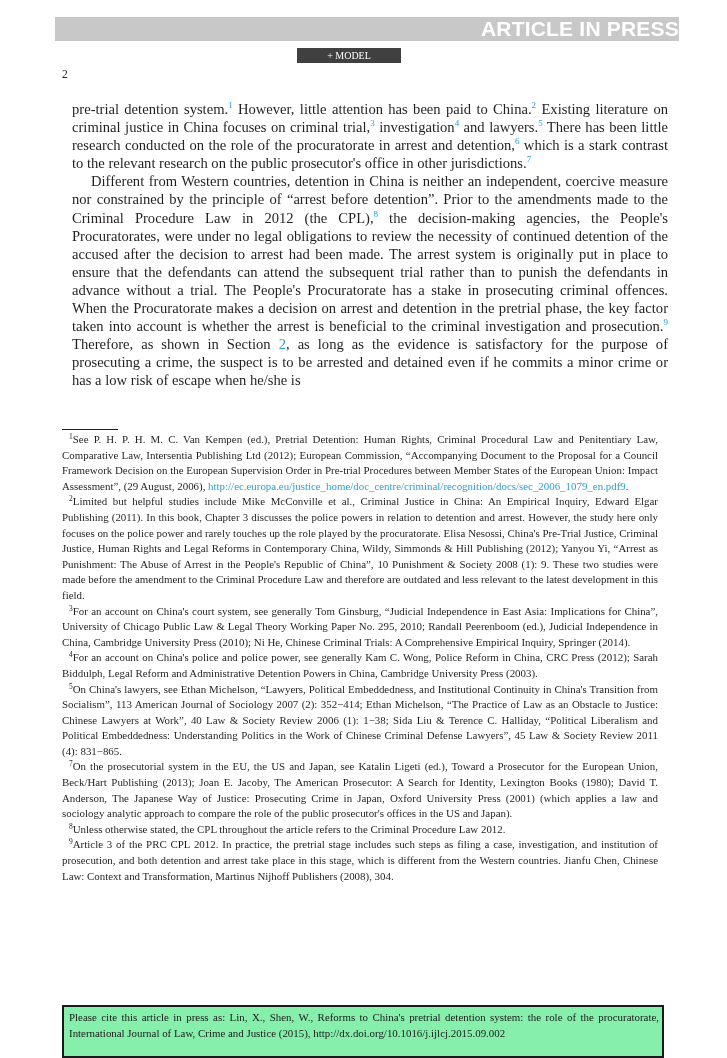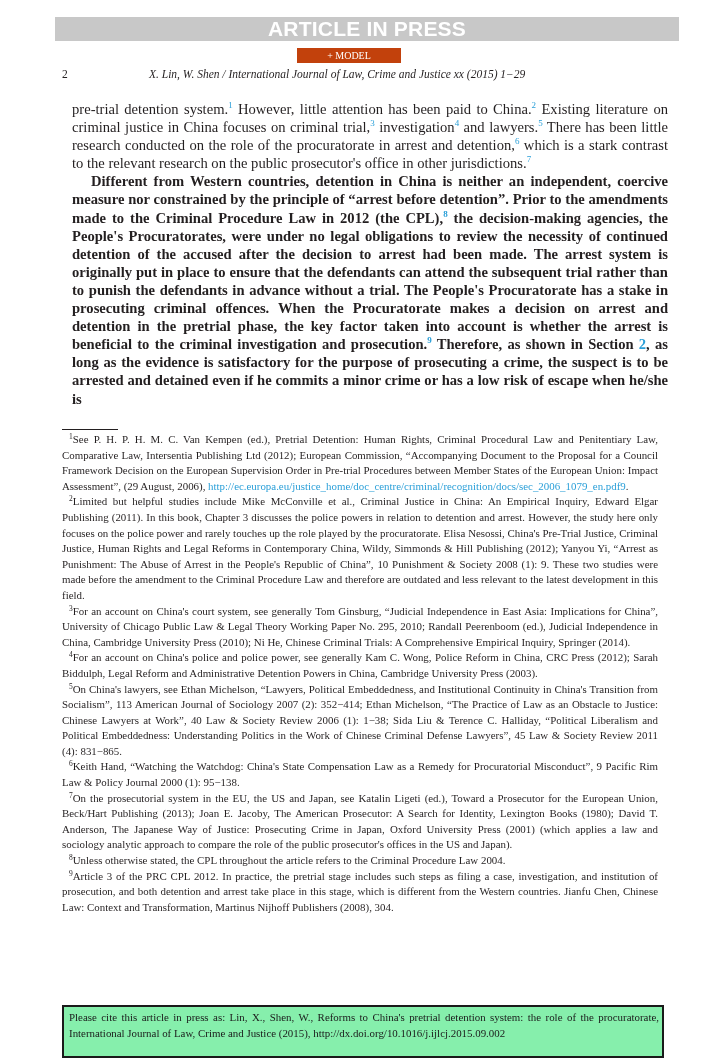--- a/index.html
+++ b/index.html
@@ -1,32 +1,32 @@
 <!DOCTYPE html>
 <html><head>
 <meta charset="utf-8">
 <style>
   html, body { margin: 0; padding: 0; background: #ffffff; }
   body { width: 727px; height: 1058px; position: relative; overflow: hidden;
          font-family: "Liberation Serif", "DejaVu Serif", serif; color: #231f20; }
   .aip-bar { position: absolute; left: 55px; top: 17px; width: 624px; height: 24px;
-             background: #c8c8c8; color: #ffffff; text-align: center;
+             background: #c8c8c8; color: #ffffff; text-align: right;
              font-family: "Liberation Sans", "DejaVu Sans", sans-serif; font-weight: bold;
              font-size: 21px; line-height: 24px; letter-spacing: 0.2px; }
   .model-bar { position: absolute; left: 297px; top: 48px; width: 104px; height: 15px;
-               background: #c2410c; color: #ffffff; text-align: center;
+               background: #404040; color: #ffffff; text-align: center;
                font-size: 10px; line-height: 15px; }
   .running-head { position: absolute; left: 62px; top: 66px; width: 596px; height: 16px;
                   font-size: 11.5px; line-height: 16px; }
   .running-head .page-no { position: absolute; left: 0; top: 0; }
   .running-head .journal { position: absolute; left: 87px; top: 0; font-style: italic; }
   .body-text { position: absolute; left: 72px; top: 100px; width: 596px;
                font-size: 14.6px; line-height: 18.1px; text-align: justify; }
   .body-text p { margin: 0; }
-  .body-text p.indent { text-indent: 19px; font-weight: bold; }
+  .body-text p.indent { text-indent: 19px; }
   sup.fn { color: #2a9fd8; font-size: 9px; vertical-align: 6px; line-height: 0; }
   a.ref { color: #2a9fd8; text-decoration: none; }
   .fn-rule { position: absolute; left: 62px; top: 429px; width: 56px; height: 0;
              border-top: 1px solid #231f20; }
   .footnotes { position: absolute; left: 62px; top: 432px; width: 596px;
                font-size: 10.9px; line-height: 15.6px; text-align: justify; }
   .footnotes p { margin: 0; text-indent: 7px; }
   .footnotes sup { font-size: 7.5px; vertical-align: 4px; line-height: 0; color: #231f20; }
   .footnotes a { color: #2a9fd8; text-decoration: none; }
   .cite-box { position: absolute; left: 62px; top: 1005px; width: 590px; height: 46px;
@@ -34,37 +34,35 @@
               font-size: 10.9px; line-height: 15.6px; text-align: justify; color: #1a1a1a; }
 </style>
 </head>
 <body>
 
 <div class="aip-bar">ARTICLE IN PRESS</div>
 <div class="model-bar">+ MODEL</div>
 
 <div class="running-head">
   <span class="page-no">2</span>
-  <span class="journal">X. Lin, W. Shen / International Journal of Law, Crime and Justice xx (2015) 1−29</span>
 </div>
 
 <div class="body-text">
   <p><span>pre-trial detention system.</span><sup class="fn">1</sup><span> However, little attention has been paid to China.</span><sup class="fn">2</sup><span> Existing literature on criminal justice in China focuses on criminal trial,</span><sup class="fn">3</sup><span> investigation</span><sup class="fn">4</sup><span> and lawyers.</span><sup class="fn">5</sup><span> There has been little research conducted on the role of the procuratorate in arrest and detention,</span><sup class="fn">6</sup><span> which is a stark contrast to the relevant research on the public prosecutor's office in other jurisdictions.</span><sup class="fn">7</sup></p>
   <p class="indent"><span>Different from Western countries, detention in China is neither an independent, coercive measure nor constrained by the principle of “arrest before detention”. Prior to the amendments made to the Criminal Procedure Law in 2012 (the CPL),</span><sup class="fn">8</sup><span> the decision-making agencies, the People's Procuratorates, were under no legal obligations to review the necessity of continued detention of the accused after the decision to arrest had been made. The arrest system is originally put in place to ensure that the defendants can attend the subsequent trial rather than to punish the defendants in advance without a trial. The People's Procuratorate has a stake in prosecuting criminal offences. When the Procuratorate makes a decision on arrest and detention in the pretrial phase, the key factor taken into account is whether the arrest is beneficial to the criminal investigation and prosecution.</span><sup class="fn">9</sup><span> Therefore, as shown in Section </span><a class="ref">2</a><span>, as long as the evi­dence is satisfactory for the purpose of prosecuting a crime, the suspect is to be arrested and detained even if he commits a minor crime or has a low risk of escape when he/she is</span></p>
 </div>
 
 <div class="fn-rule"></div>
 
 <div class="footnotes">
   <p><sup>1</sup><span>See P. H. P. H. M. C. Van Kempen (ed.), Pretrial Detention: Human Rights, Criminal Procedural Law and Peni­tentiary Law, Comparative Law, Intersentia Publishing Ltd (2012); European Commission, “Accompanying Document to the Proposal for a Council Framework Decision on the European Supervision Order in Pre-trial Procedures between Member States of the European Union: Impact Assessment”, (29 August, 2006), </span><a>http://ec.europa.eu/justice_home/doc_centre/criminal/recognition/docs/sec_2006_1079_en.pdf9</a><span>.</span></p>
   <p><sup>2</sup><span>Limited but helpful studies include Mike McConville et al., Criminal Justice in China: An Empirical Inquiry, Edward Elgar Publishing (2011). In this book, Chapter 3 discusses the police powers in relation to detention and arrest. However, the study here only focuses on the police power and rarely touches up the role played by the procuratorate. Elisa Nesossi, China's Pre-Trial Justice, Criminal Justice, Human Rights and Legal Reforms in Contemporary China, Wildy, Simmonds &amp; Hill Publishing (2012); Yanyou Yi, “Arrest as Punishment: The Abuse of Arrest in the People's Republic of China”, 10 Punishment &amp; Society 2008 (1): 9. These two studies were made before the amendment to the Criminal Procedure Law and therefore are outdated and less relevant to the latest development in this field.</span></p>
   <p><sup>3</sup><span>For an account on China's court system, see generally Tom Ginsburg, “Judicial Independence in East Asia: Impli­cations for China”, University of Chicago Public Law &amp; Legal Theory Working Paper No. 295, 2010; Randall Peer­enboom (ed.), Judicial Independence in China, Cambridge University Press (2010); Ni He, Chinese Criminal Trials: A Comprehensive Empirical Inquiry, Springer (2014).</span></p>
   <p><sup>4</sup><span>For an account on China's police and police power, see generally Kam C. Wong, Police Reform in China, CRC Press (2012); Sarah Biddulph, Legal Reform and Administrative Detention Powers in China, Cambridge University Press (2003).</span></p>
   <p><sup>5</sup><span>On China's lawyers, see Ethan Michelson, “Lawyers, Political Embeddedness, and Institutional Continuity in China's Transition from Socialism”, 113 American Journal of Sociology 2007 (2): 352−414; Ethan Michelson, “The Practice of Law as an Obstacle to Justice: Chinese Lawyers at Work”, 40 Law &amp; Society Review 2006 (1): 1−38; Sida Liu &amp; Terence C. Halliday, “Political Liberalism and Political Embeddedness: Understanding Politics in the Work of Chinese Criminal Defense Lawyers”, 45 Law &amp; Society Review 2011 (4): 831−865.</span></p>
-  <p><sup>6</sup><span>Keith Hand, “Watching the Watchdog: China's State Compensation Law as a Remedy for Procuratorial Misconduct”, 9 Pacific Rim Law &amp; Policy Journal 2000 (1): 95−138.</span></p>
   <p><sup>7</sup><span>On the prosecutorial system in the EU, the US and Japan, see Katalin Ligeti (ed.), Toward a Prosecutor for the European Union, Beck/Hart Publishing (2013); Joan E. Jacoby, The American Prosecutor: A Search for Identity, Lexington Books (1980); David T. Anderson, The Japanese Way of Justice: Prosecuting Crime in Japan, Oxford University Press (2001) (which applies a law and sociology analytic approach to compare the role of the public prosecutor's offices in the US and Japan).</span></p>
-  <p><sup>8</sup><span>Unless otherwise stated, the CPL throughout the article refers to the Criminal Procedure Law 2004.</span></p>
+  <p><sup>8</sup><span>Unless otherwise stated, the CPL throughout the article refers to the Criminal Procedure Law 2012.</span></p>
   <p><sup>9</sup><span>Article 3 of the PRC CPL 2012. In practice, the pretrial stage includes such steps as filing a case, investigation, and institution of prosecution, and both detention and arrest take place in this stage, which is different from the Western countries. Jianfu Chen, Chinese Law: Context and Transformation, Martinus Nijhoff Publishers (2008), 304.</span></p>
 </div>
 
 <div class="cite-box">
   <span>Please cite this article in press as: Lin, X., Shen, W., Reforms to China's pretrial detention system: the role of the procuratorate, International Journal of Law, Crime and Justice (2015), http://dx.doi.org/10.1016/j.ijlcj.2015.09.002</span>
 </div>
 
 </body></html>

